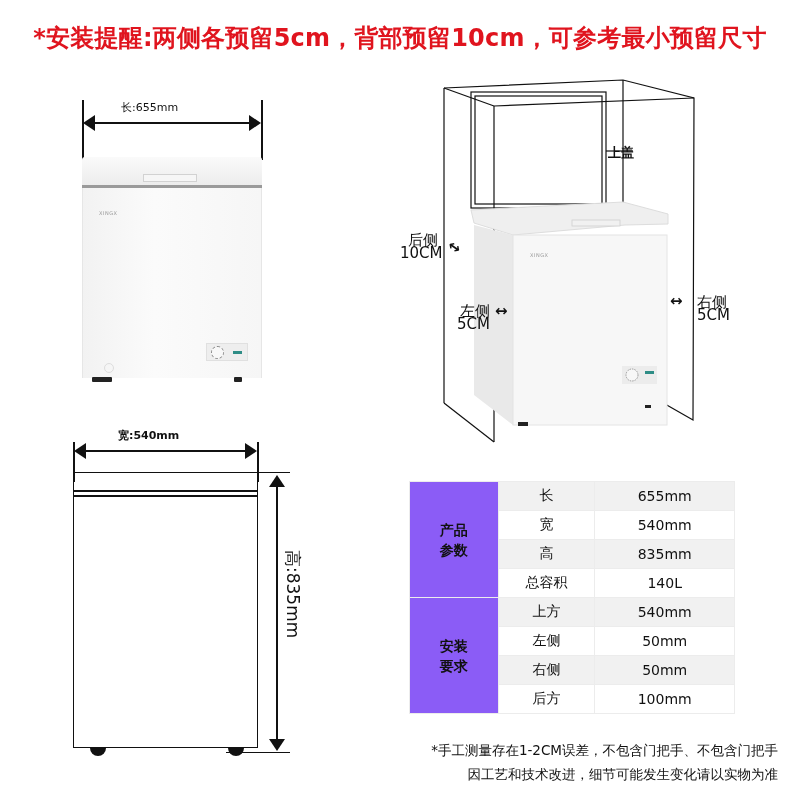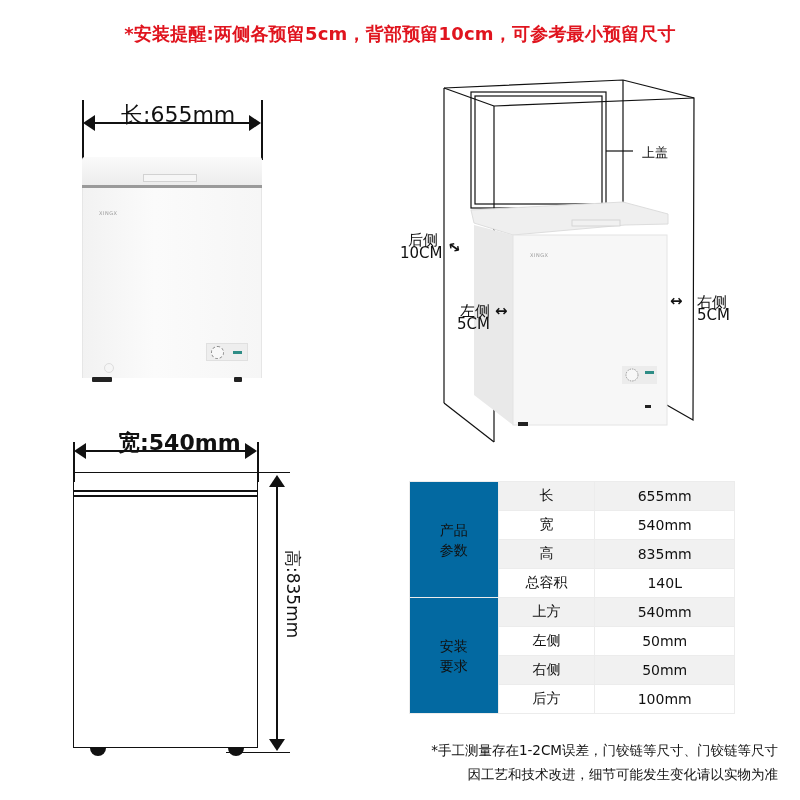--- a/index.html
+++ b/index.html
@@ -4,25 +4,25 @@
   <style>
     * { box-sizing: border-box; margin: 0; padding: 0; }
     html, body { width: 800px; height: 800px; background: #ffffff; overflow: hidden; }
     body { position: relative; font-family: "DejaVu Sans", "Liberation Sans", sans-serif; color: #111; }
 
     .abs { position: absolute; }
 
     
     .warning {
       position: absolute; left: 0; top: 22px; width: 800px; text-align: center;
-      color: #e0141e; font-size: 18px; font-weight: bold; letter-spacing: 0.2px;
-    }
-
-    
-    .dim-label { position: absolute; font-size: 22px; color: #111; white-space: nowrap; }
+      color: #e0141e; font-size: 24px; font-weight: bold; letter-spacing: 0.2px;
+    }
+
+    
+    .dim-label { position: absolute; font-size: 11px; color: #111; white-space: nowrap; }
     .hline { position: absolute; height: 2px; background: #111; }
     .vline { position: absolute; width: 1.5px; background: #111; }
     .arrow-l { position: absolute; width: 0; height: 0; border-top: 8px solid transparent; border-bottom: 8px solid transparent; border-right: 12px solid #111; }
     .arrow-r { position: absolute; width: 0; height: 0; border-top: 8px solid transparent; border-bottom: 8px solid transparent; border-left: 12px solid #111; }
     .arrow-u { position: absolute; width: 0; height: 0; border-left: 8px solid transparent; border-right: 8px solid transparent; border-bottom: 12px solid #111; }
     .arrow-d { position: absolute; width: 0; height: 0; border-left: 8px solid transparent; border-right: 8px solid transparent; border-top: 12px solid #111; }
 
     
     .freezer-lid {
       position: absolute; left: 82px; top: 157px; width: 180px; height: 28px;
@@ -63,21 +63,21 @@
     .side-label.left-align { text-align: left; }
     .dbl-arrow { position: absolute; font-size: 15px; font-weight: bold; line-height: 1; }
     .lid-label { position: absolute; font-size: 13px; color: #111; }
 
     
     .spec-table {
       position: absolute; left: 409px; top: 481px; width: 326px;
       border-collapse: collapse; font-size: 14px;
     }
     .spec-table td { height: 29px; text-align: center; vertical-align: middle; border: 1px solid #ececec; }
-    .spec-table td.group { width: 89px; background: #0369a1; line-height: 20px; }
+    .spec-table td.group { width: 89px; background: #8b5cf6; line-height: 20px; font-weight: bold; }
     .spec-table td.key { width: 97px; }
     .spec-table td.val { width: 140px; }
     .spec-table tr.shade td.key, .spec-table tr.shade td.val { background: #f1f1f1; }
     .spec-table tr.plain td.key, .spec-table tr.plain td.val { background: #ffffff; }
     .spec-table tr.group-break td { border-top: 1.5px solid #dcdcdc; }
 
     
     .footnote { position: absolute; right: 22px; font-size: 13.5px; color: #111; text-align: right; white-space: nowrap; }
   </style>
 </head>
@@ -153,21 +153,21 @@
     <rect x="123" y="165" width="154" height="190" fill="#f7f7f7" stroke="#e4e4e4"></rect>
     <rect x="182" y="150" width="48" height="6" fill="#f1f1f1" stroke="#d0d0d0" stroke-width="0.8"></rect>
     <rect x="232" y="296" width="35" height="18" fill="#ececec"></rect>
     <circle cx="242" cy="305" r="6" fill="#f7f7f7" stroke="#888" stroke-width="0.8" stroke-dasharray="1.5,1"></circle>
     <rect x="255" y="301" width="9" height="3" fill="#2e8d86"></rect>
     <rect x="128" y="352" width="10" height="4" fill="#222"></rect>
     <rect x="255" y="335" width="6" height="3" fill="#222"></rect>
   </svg>
   <div class="brand" style="left:530px; top:252px;">XINGX</div>
 
-  <div class="lid-label" style="left:642px; top:144px;">上盖</div>
+  <div class="lid-label" style="left:608px; top:144px;font-weight:bold;">上盖</div>
 
   <div class="side-label" style="left:400px; top:234px; width:38px;">
     <div>后侧</div>
     <div>10CM</div>
   </div>
   <div class="dbl-arrow" style="left:448px; top:240px; transform:rotate(35deg);">↔</div>
 
   <div class="side-label" style="left:454px; top:305px; width:36px;">
     <div>左侧</div>
     <div>5CM</div>
@@ -219,14 +219,14 @@
       <td class="key">右侧</td>
       <td class="val">50mm</td>
     </tr>
     <tr class="plain">
       <td class="key">后方</td>
       <td class="val">100mm</td>
     </tr>
   </tbody>
 </table>
 
-<div class="footnote" style="top:742px;">*手工测量存在1-2CM误差，门铰链等尺寸、门铰链等尺寸</div>
+<div class="footnote" style="top:742px;">*手工测量存在1-2CM误差，不包含门把手、不包含门把手</div>
 <div class="footnote" style="top:766px;">因工艺和技术改进，细节可能发生变化请以实物为准</div>
 
 </body></html>

